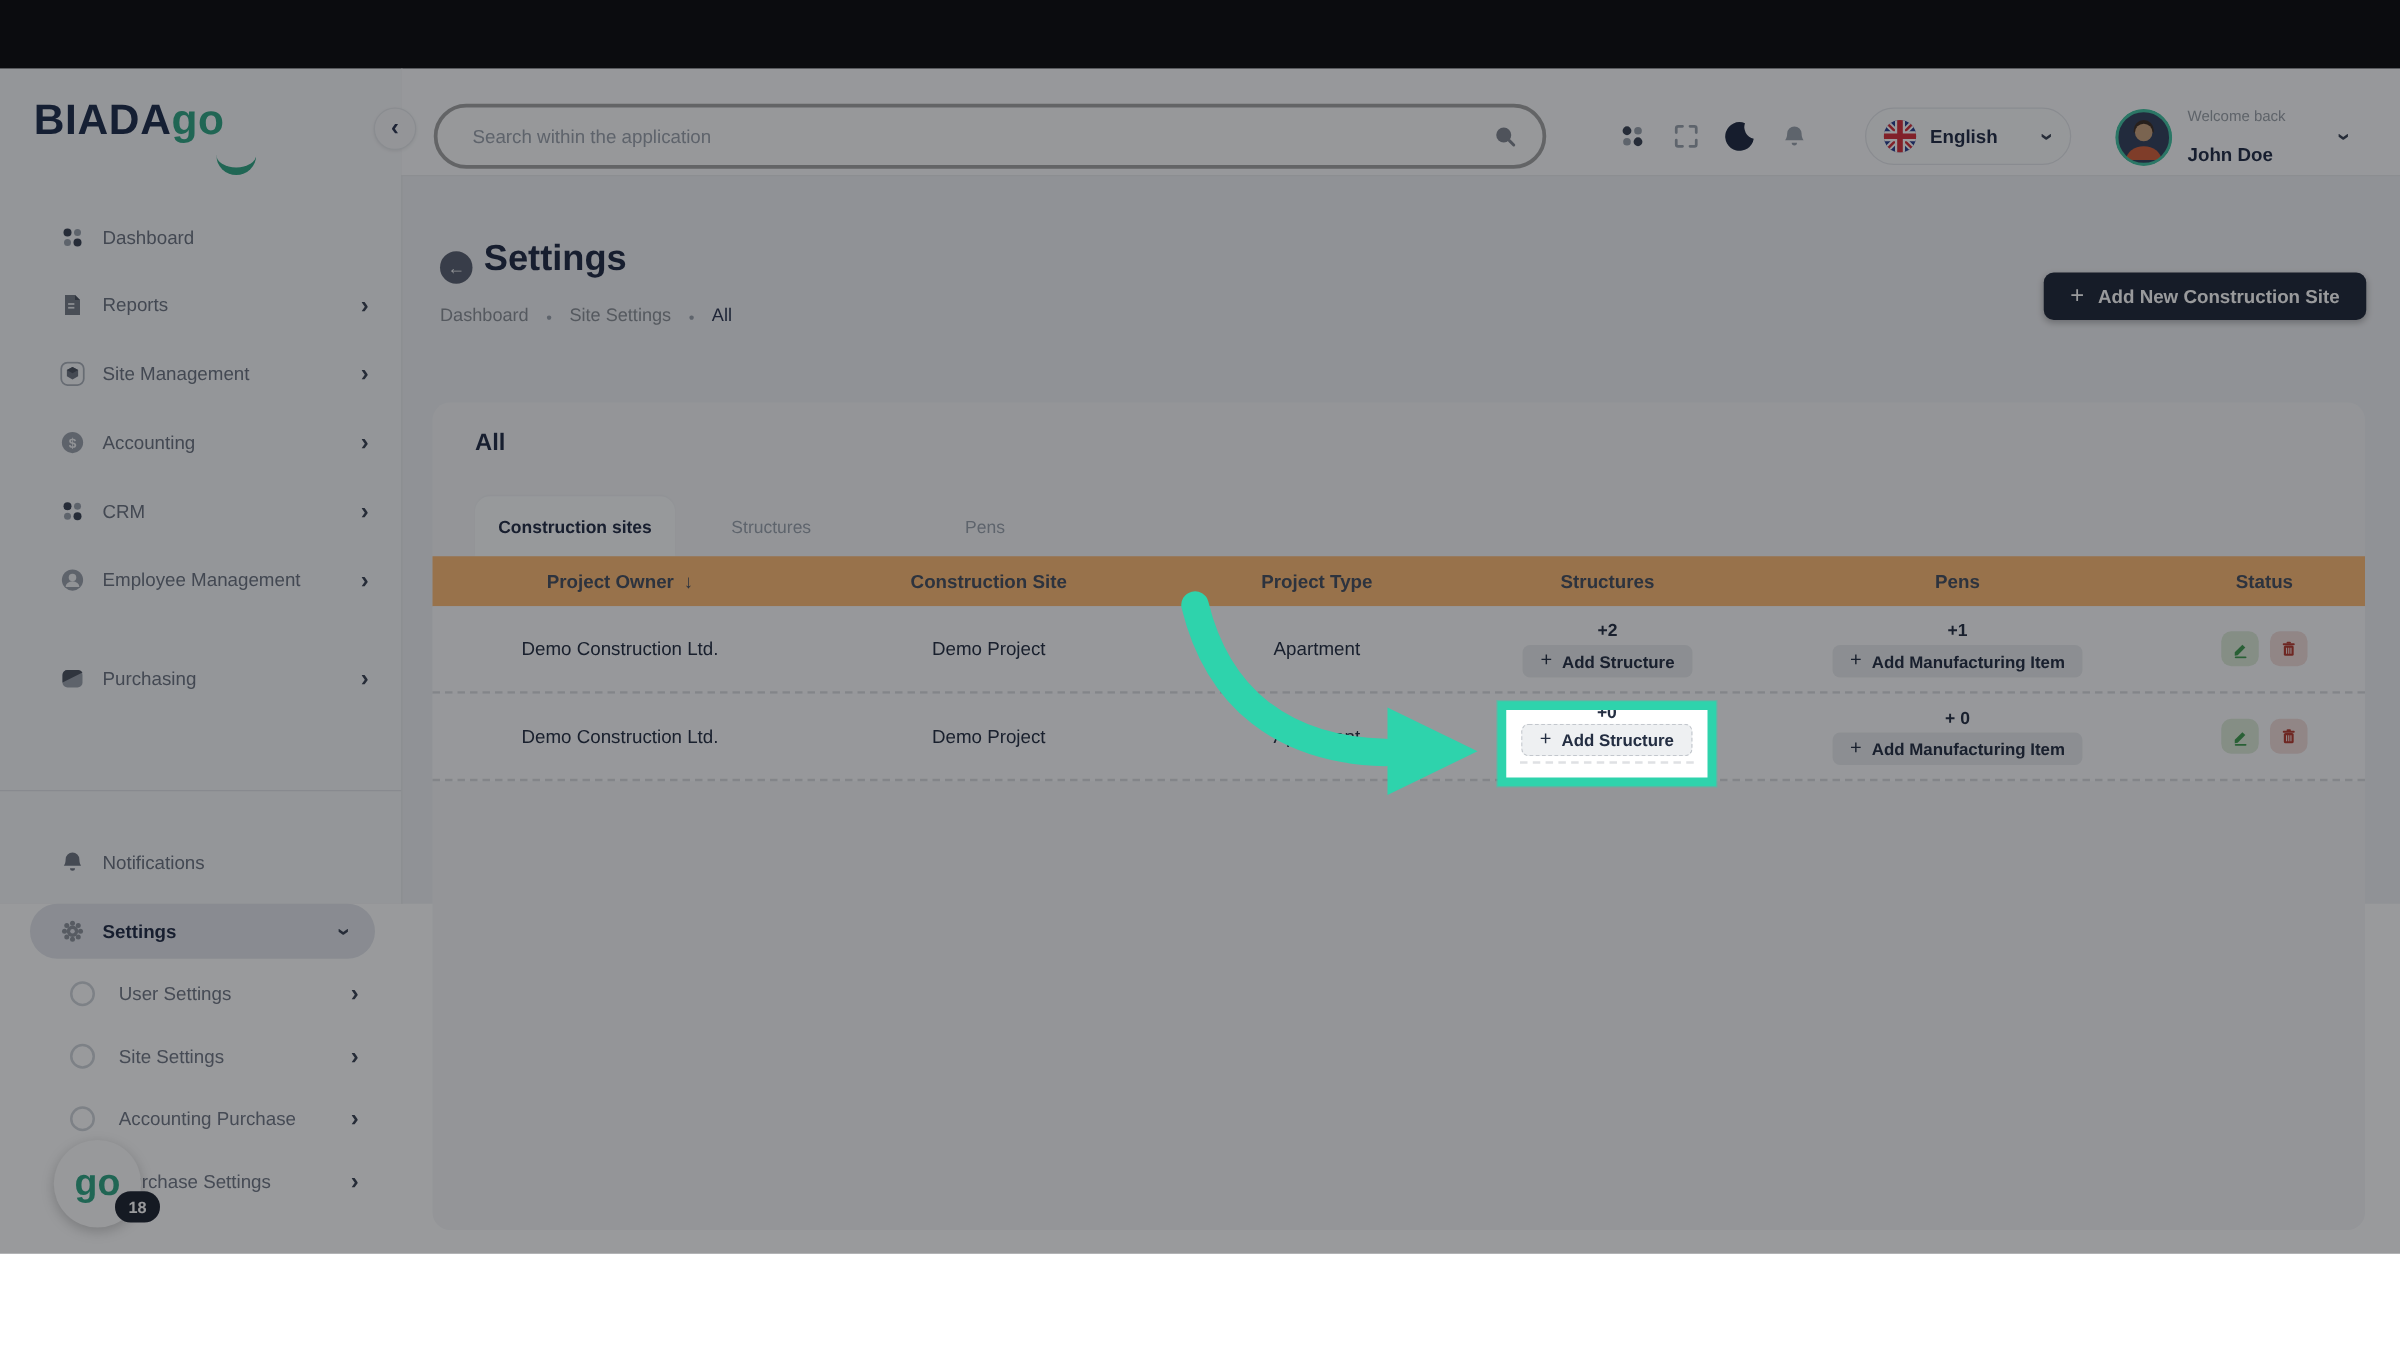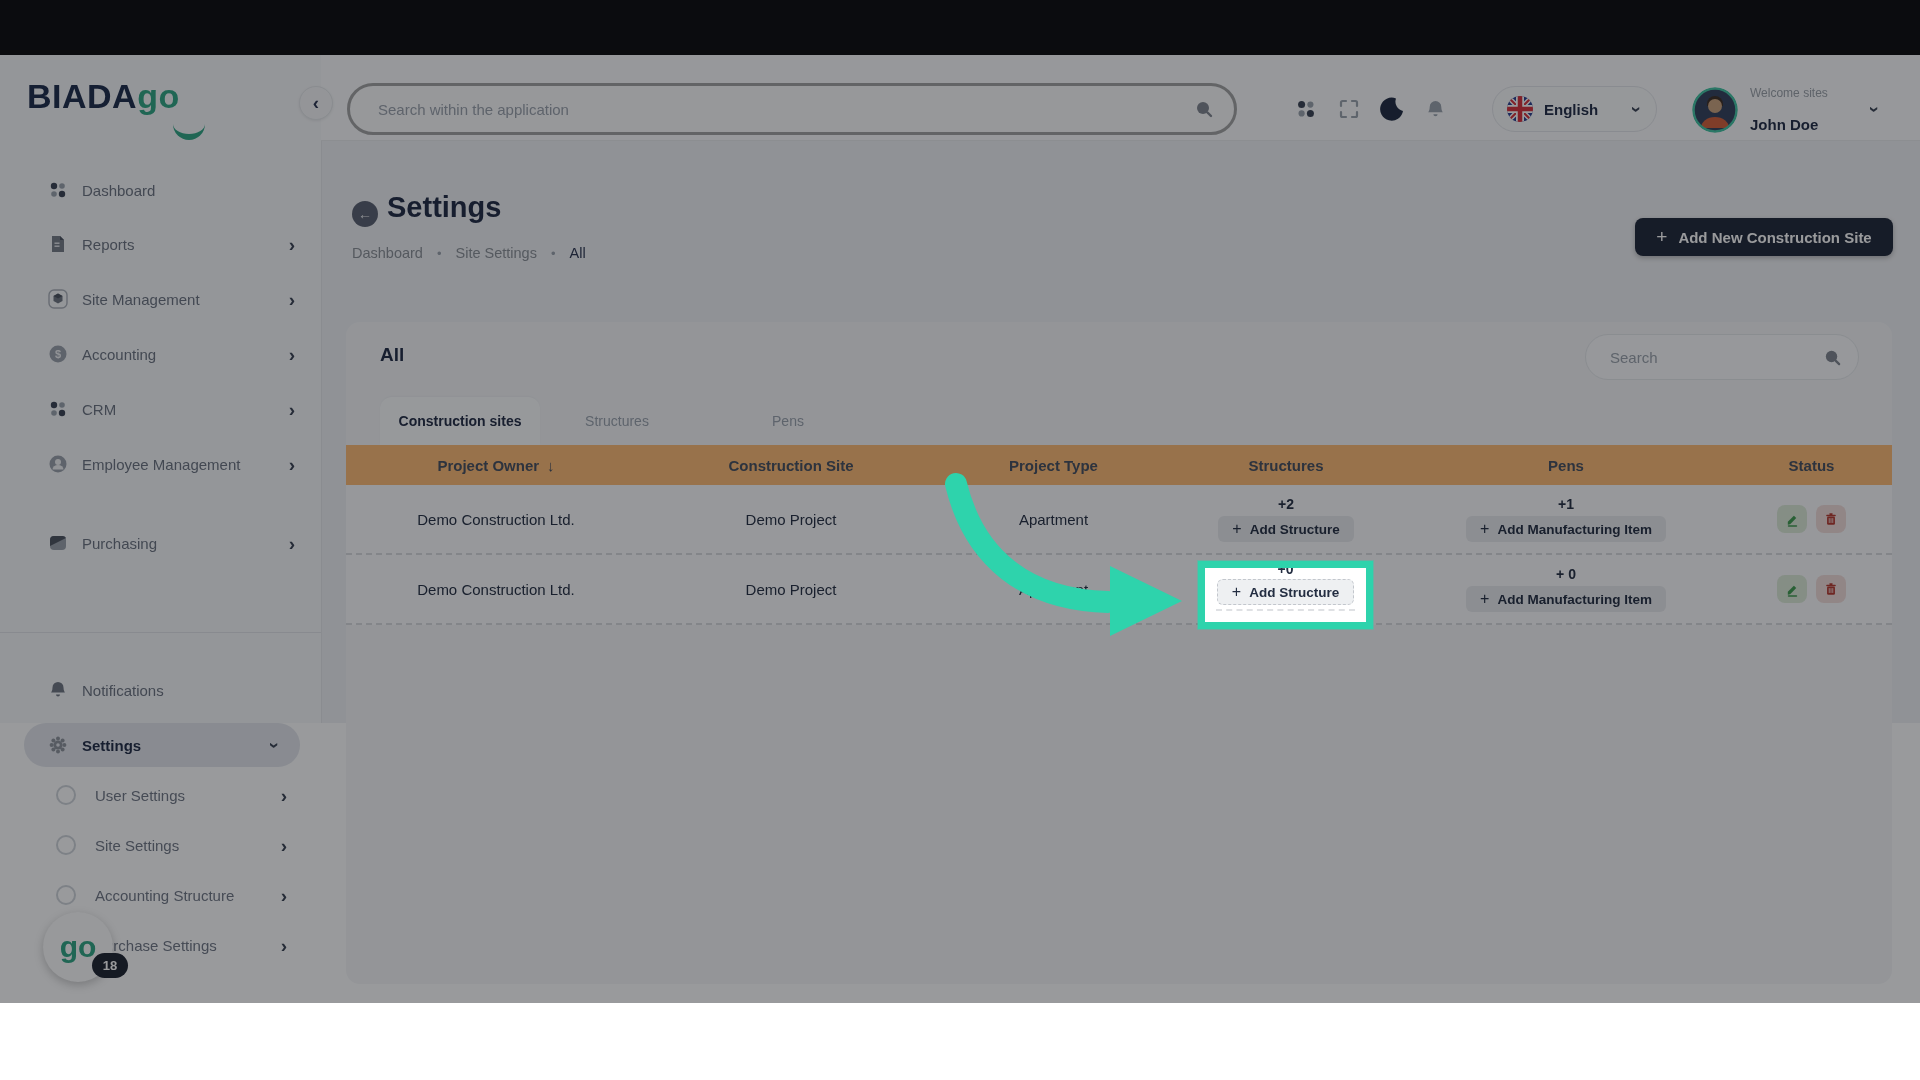--- a/index.html
+++ b/index.html
@@ -260,21 +260,21 @@
         <span class="lbl">User Settings</span>
         <span class="chev" style="margin-right:34px">›</span>
       </div>
       <div class="sub-item" style="top:768px">
         <span class="radio"></span>
         <span class="lbl">Site Settings</span>
         <span class="chev" style="margin-right:34px">›</span>
       </div>
       <div class="sub-item" style="top:818px">
         <span class="radio"></span>
-        <span class="lbl">Accounting Structure</span>
+        <span class="lbl">Accounting Purchase</span>
         <span class="chev" style="margin-right:34px">›</span>
       </div>
       <div class="sub-item" style="top:868px">
         <span class="radio" style="visibility:hidden"></span>
         <span class="lbl">Purchase Settings</span>
         <span class="chev" style="margin-right:34px">›</span>
       </div>
 
       <div class="go-widget">
         <span>go</span>
@@ -356,21 +356,21 @@
         <span class="avatar">
           <svg viewBox="0 0 46 46" width="46">
               <circle cx="23" cy="23" r="21.5" fill="#33415c"></circle>
               <path d="M15 17 a8 8 0 0 1 16 0 v2 h-16 Z" fill="#3c2d24"></path>
               <circle cx="23" cy="19" r="7" fill="#caa27c"></circle>
               <path d="M9 41 a14 11 0 0 1 28 0 Z" fill="#d2603a"></path>
               <circle cx="23" cy="23" r="21.5" fill="none" stroke="#43c3a2" stroke-width="2.5"></circle>
             </svg>
         </span>
         <span class="user-txt">
-          <span class="w" style="display:block">Welcome sites</span>
+          <span class="w" style="display:block">Welcome back</span>
           <span class="n" style="display:block">John Doe</span>
         </span>
         <span class="chev rot90">›</span>
       </div>
 
       <div class="back-circle">
         <span>←</span>
       </div>
       <div class="page-title">Settings</div>
       <div class="breadcrumb">
@@ -381,29 +381,20 @@
         <span class="bc last">All</span>
       </div>
       <div class="add-site-btn">
         <span class="plus">+</span>
         <span>Add New Construction Site</span>
       </div>
 
       <div class="card">
         <div class="card-heading">All</div>
 
-        <div class="card-search">
-          <input type="text" placeholder="Search" style="">
-          <span class="mag">
-            <svg viewBox="0 0 20 20" width="19">
-                <circle cx="9" cy="9" r="6" fill="#80868f"></circle>
-                <line x1="13.5" y1="13.5" x2="17" y2="17" stroke="#80868f" stroke-width="2.4" stroke-linecap="round"></line>
-              </svg>
-          </span>
-        </div>
 
         <div class="tabs">
           <div class="tab active t0">
             <span>Construction sites</span>
           </div>
           <div class="tab t1">
             <span>Structures</span>
           </div>
           <div class="tab t2">
             <span>Pens</span>

